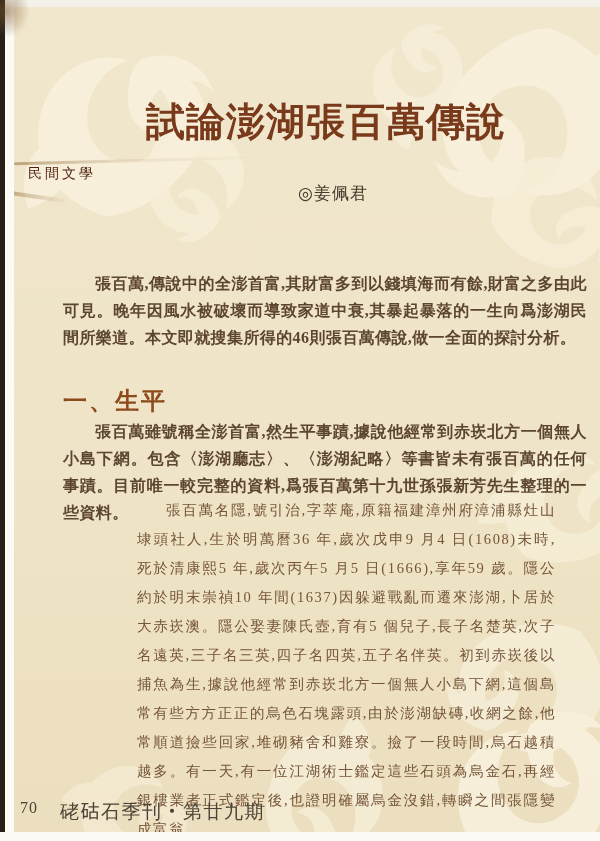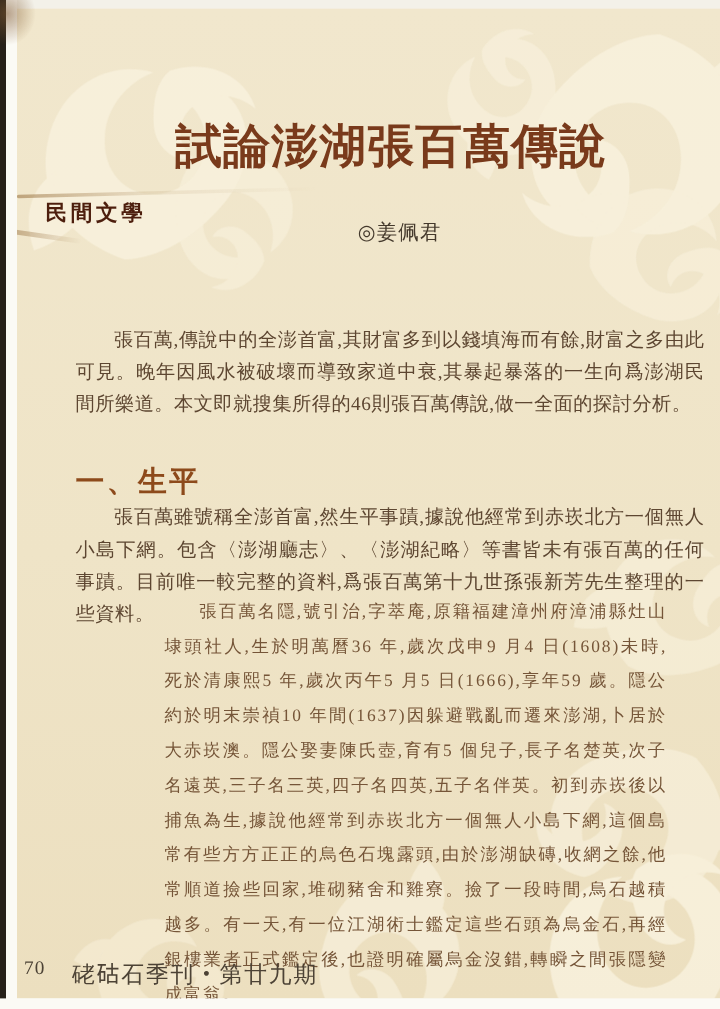--- a/index.html
+++ b/index.html
@@ -23,37 +23,37 @@
   .paper{position:absolute;left:14px;top:7px;width:586px;height:825px;
     background:linear-gradient(180deg,#f1e7cd 0%,#efe4c7 55%,#ecdfbf 100%);}
 
   .ornaments{position:absolute;inset:0;pointer-events:none;}
 
   
   .brush-stroke{position:absolute;background:#b3906026;height:3px;border-radius:2px;}
   .brush-a{left:0px;top:152px;width:250px;transform:rotate(-1.5deg);background:linear-gradient(90deg,rgba(150,110,60,.55),rgba(170,135,85,.15) 45%,rgba(170,135,85,0));height:3px;}
   .brush-b{left:-6px;top:188px;width:60px;transform:rotate(8deg);background:linear-gradient(90deg,rgba(150,110,60,.5),rgba(170,135,85,0));height:4px;}
 
-  .category-label{position:absolute;left:24px;top:158px;
-    font-size:18px;font-weight:bold;color:#4d1e0d;letter-spacing:3px;
+  .category-label{position:absolute;left:14px;top:158px;
+    font-size:14px;font-weight:normal;color:#4d1e0d;letter-spacing:3px;
     font-family:"Liberation Serif","DejaVu Serif",serif;}
 
   .doc-title{position:absolute;left:0;top:88px;width:586px;text-align:center;
     font-size:39px;font-weight:900;color:#793a1b;letter-spacing:1px;
     font-family:"Liberation Serif","DejaVu Serif",serif;padding-left:19px;}
 
   .author{position:absolute;left:0;top:175px;width:586px;text-align:center;
     font-size:17px;color:#44392c;letter-spacing:1px;padding-left:26px;}
   .author-bio{position:absolute;left:0;top:199px;width:586px;text-align:center;
     font-size:13.5px;color:#473d30;letter-spacing:0.2px;
     font-family:"Liberation Sans","DejaVu Sans",sans-serif;}
 
   .body-para{position:absolute;left:49px;width:524px;
     font-size:16px;line-height:27px;color:#5d4631;letter-spacing:0.4px;
-    text-align:justify;text-indent:2em;}
+    text-align:justify;text-indent:2em;font-weight:bold;}
   .intro-para{top:263px;}
   .sec-para{top:411px;}
 
   .sec-heading{position:absolute;left:49px;top:378px;
     font-size:24px;font-weight:bold;color:#8d4a1b;letter-spacing:2px;}
 
   .quote-block{position:absolute;left:111px;top:477px;width:443px;
     font-size:14.5px;line-height:29px;color:#755538;letter-spacing:1.6px;
     text-align:justify;}
   .quote-block p{margin:12px;text-indent:2em;}

